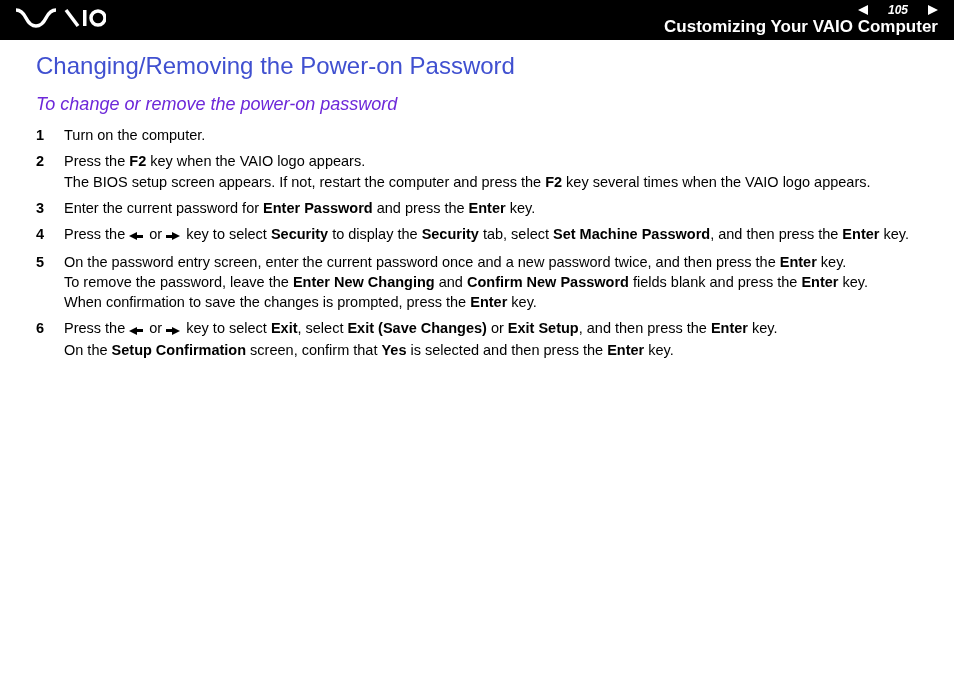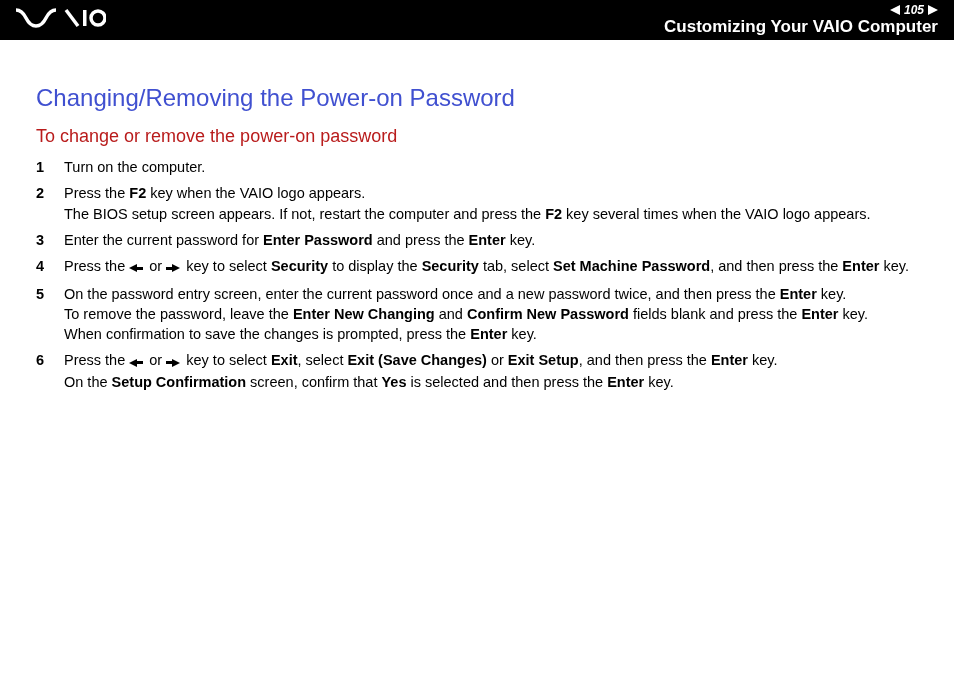--- a/index.html
+++ b/index.html
@@ -29,21 +29,21 @@
       letter-spacing: 2px;
     }
     .header-right {
       text-align: right;
       color: #fff;
     }
     .page-nav {
       display: flex;
       align-items: center;
       justify-content: flex-end;
-      gap: 4px;
+      gap: 20px;
       font-size: 12px;
       font-style: italic;
       font-weight: bold;
     }
     .nav-arrow {
       width: 0;
       height: 0;
       display: inline-block;
     }
     .nav-arrow-left {
@@ -54,33 +54,34 @@
     .nav-arrow-right {
       border-top: 5px solid transparent;
       border-bottom: 5px solid transparent;
       border-left: 10px solid #fff;
     }
     .breadcrumb {
       font-size: 17px;
       font-weight: bold;
     }
     .content {
-      padding: 44px 36px;
+      padding: 12px 36px;
     }
     .section-title {
       color: #4050d0;
       font-size: 24px;
       font-weight: normal;
       margin-bottom: 14px;
     }
     .subtitle {
-      color: #b91c1c;
+      color: #6d28d9;
       font-size: 18px;
       font-weight: normal;
       margin-bottom: 10px;
+      font-style: italic;
     }
     .step-list {
       list-style: none;
     }
     .step-item {
       display: flex;
       margin-bottom: 6px;
       font-size: 14.5px;
       line-height: 1.4;
     }

